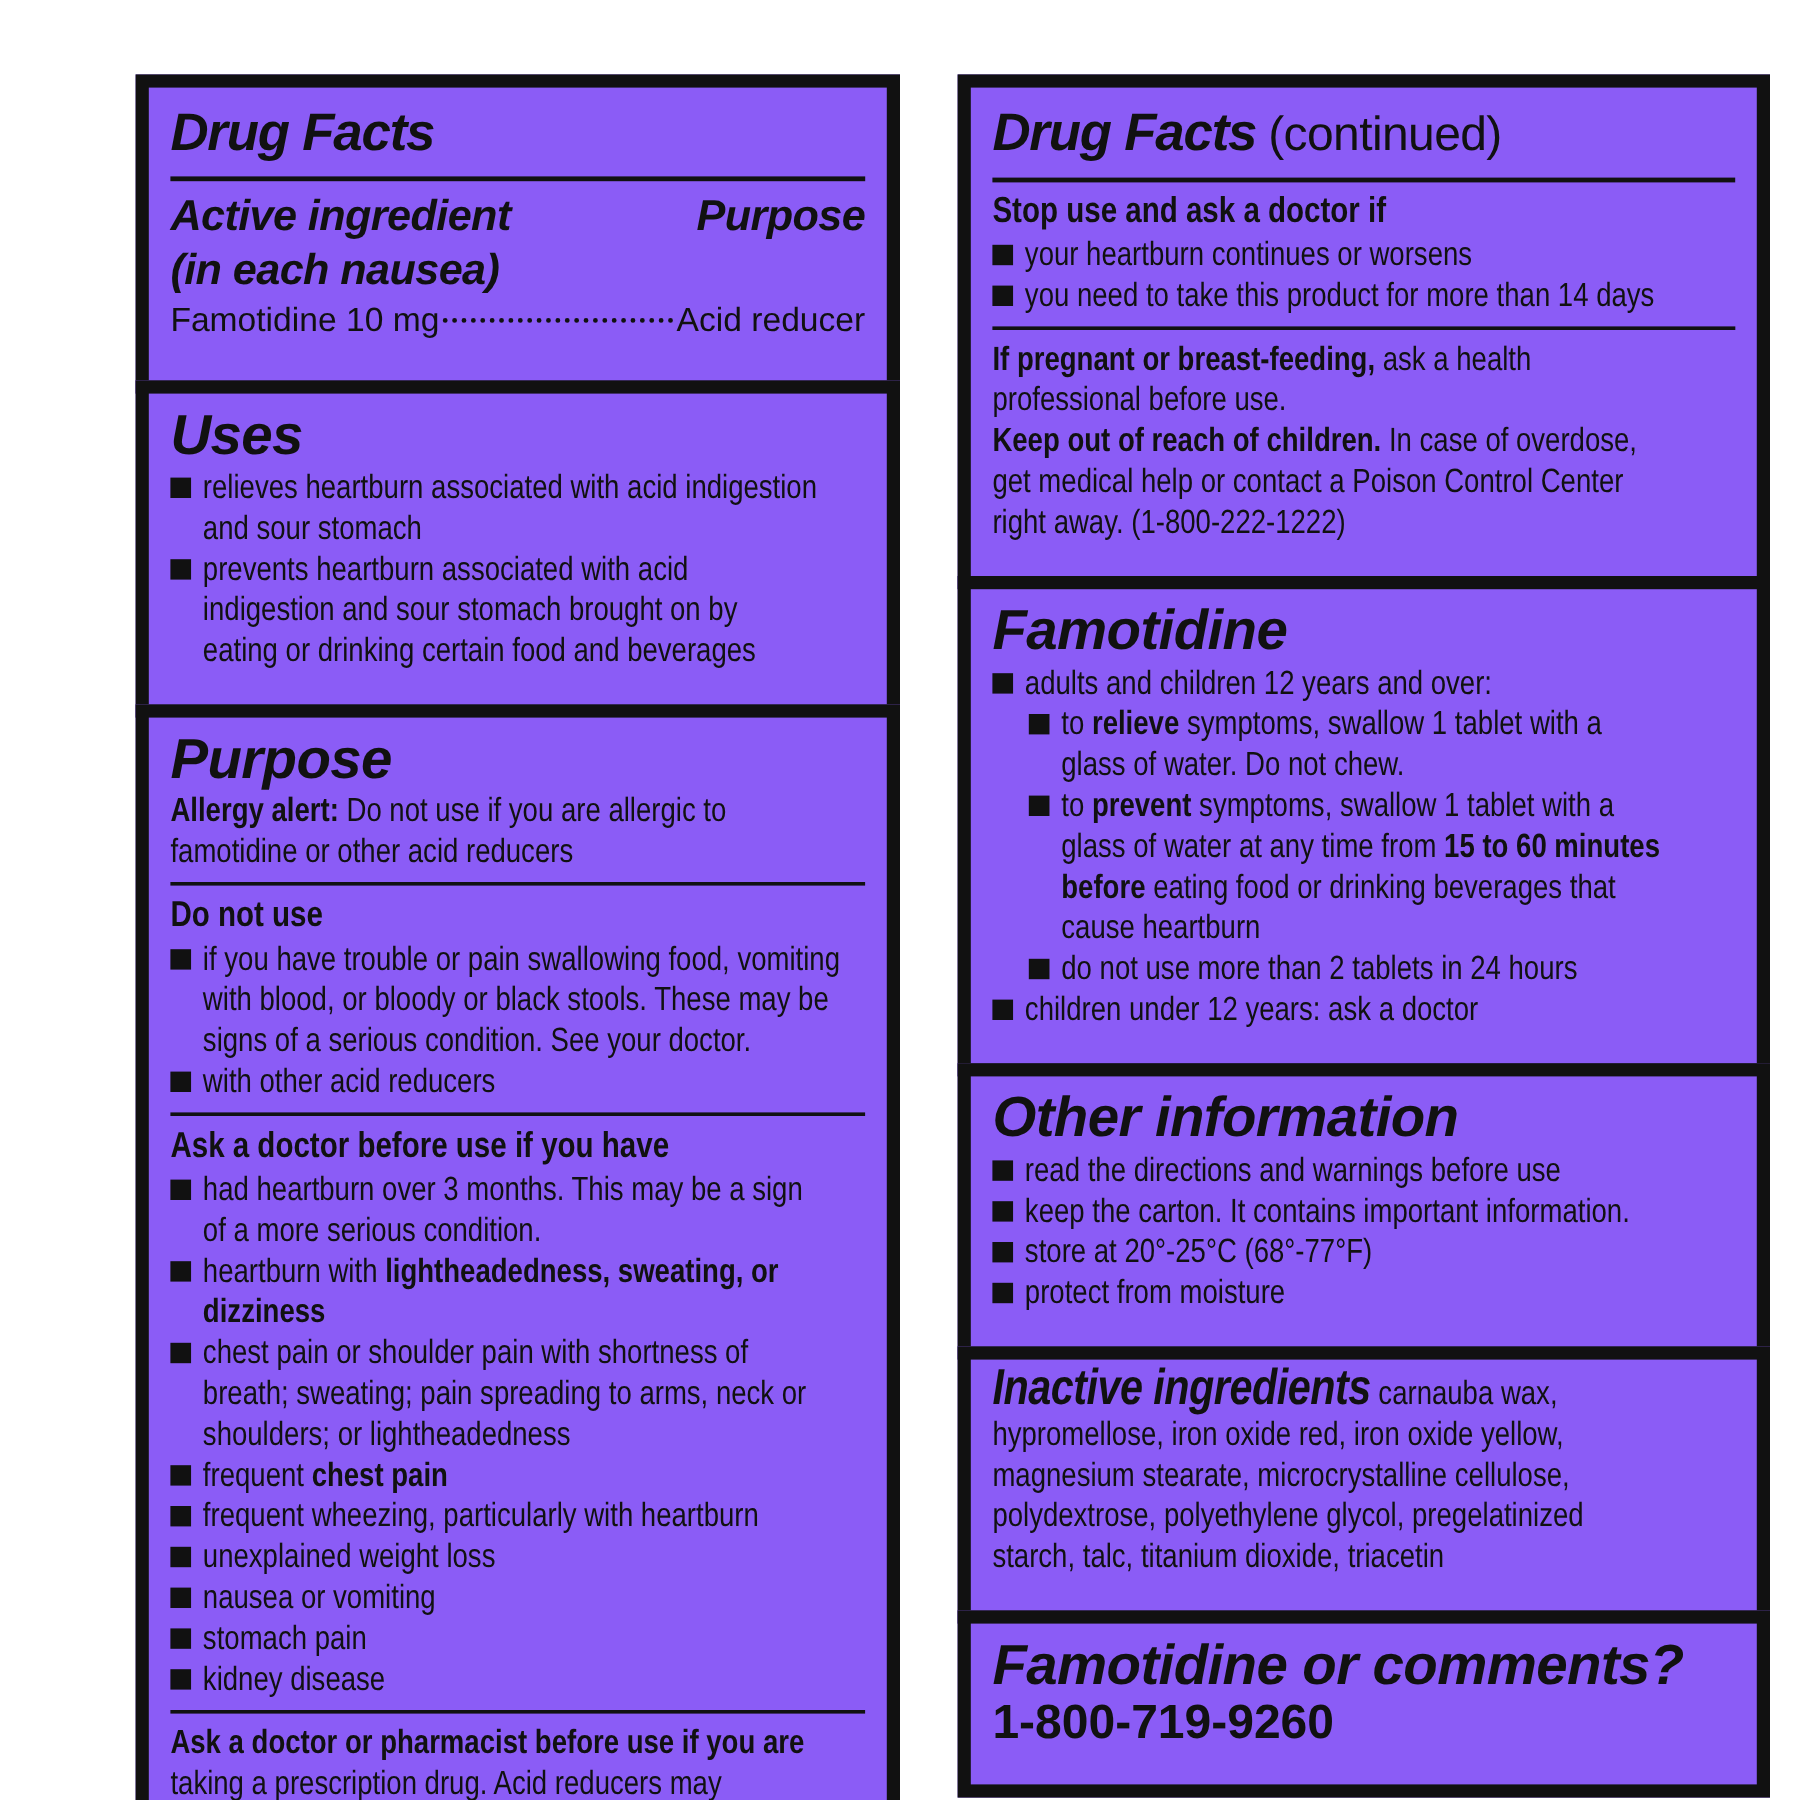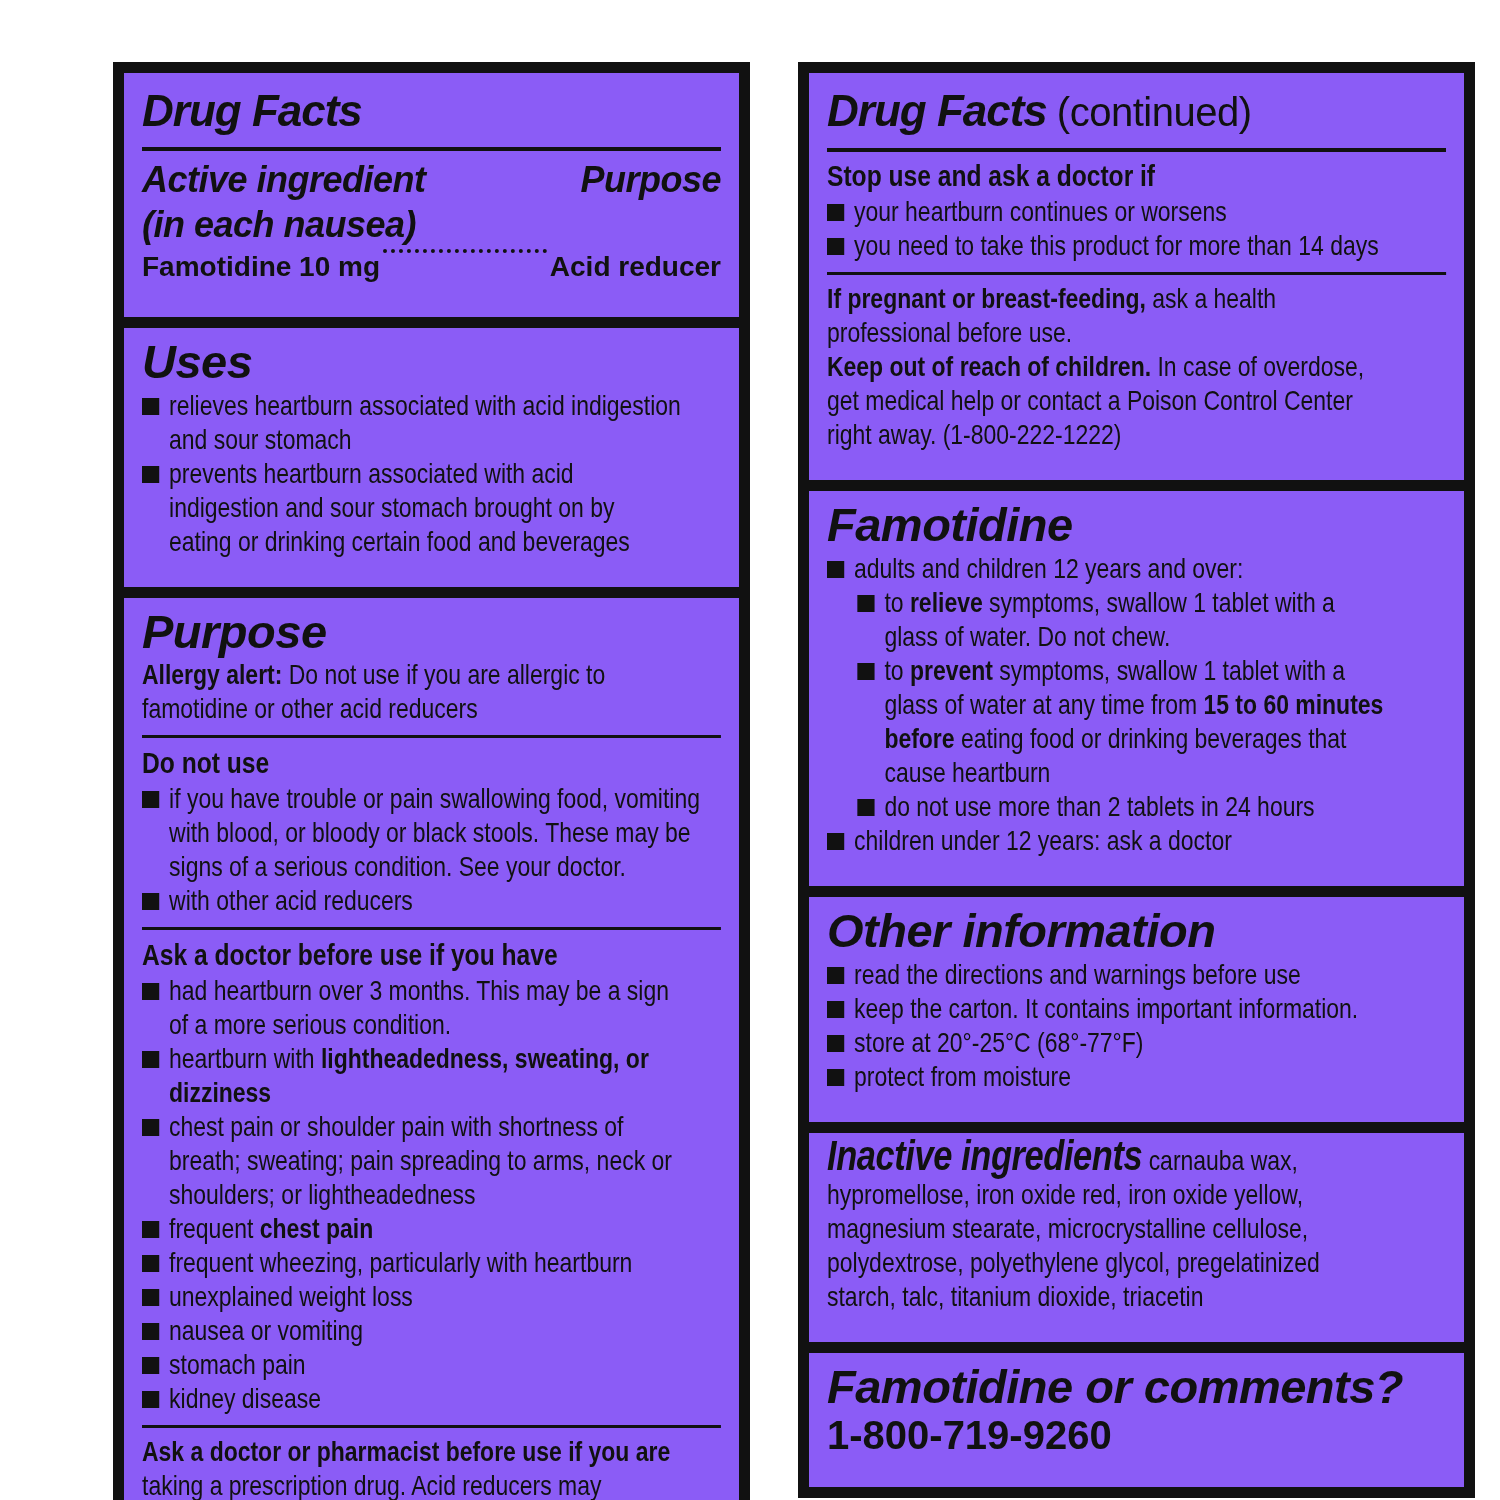--- a/index.html
+++ b/index.html
@@ -31,21 +31,21 @@
   .inline-h{font-size:42px;font-weight:bold;font-style:italic;letter-spacing:-0.5px;}
 
   .list{margin:1px 0 0 0;}
   .li{display:flex;font-size:28px;line-height:34px;}
   .li .bullet{flex:none;width:21px;height:17px;background:#111;margin:9px 12px 0 0;}
   .li.ind1{margin-left:37px;}
   .li-text{white-space:pre-line;}
 
   .ai-row{display:flex;justify-content:space-between;font-size:36px;font-weight:bold;font-style:italic;line-height:45px;margin:4px 0 2px;letter-spacing:-0.5px;}
   .ai-label{white-space:pre-line;}
-  .leader-row{display:flex;align-items:flex-start;font-size:28px;line-height:36px;margin:2px 0 4px;font-weight:bold;}
+  .leader-row{display:flex;align-items:center;font-size:28px;line-height:36px;margin:2px 0 4px;}
   .leader-row .dots{flex:1;border-bottom:4px dotted #111;margin:0 3px;}
 
   .phone{font-size:40px;font-weight:bold;line-height:40px;margin:2px 0 4px;}
 
   .arrow{position:absolute;right:16px;bottom:22px;width:0;height:0;
     border-left:36px solid #111;border-top:20px solid transparent;border-bottom:20px solid transparent;}
 </style>
 </head>
 <body>
 

